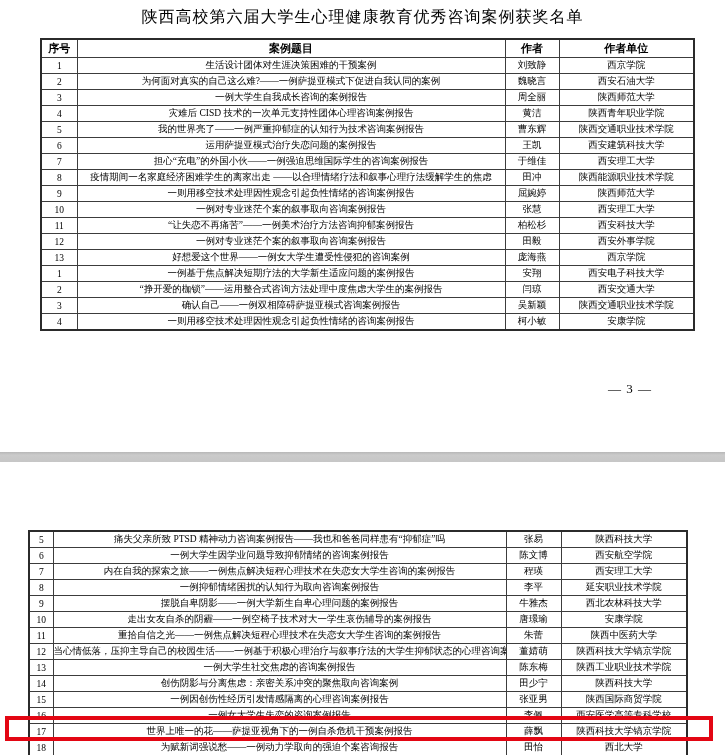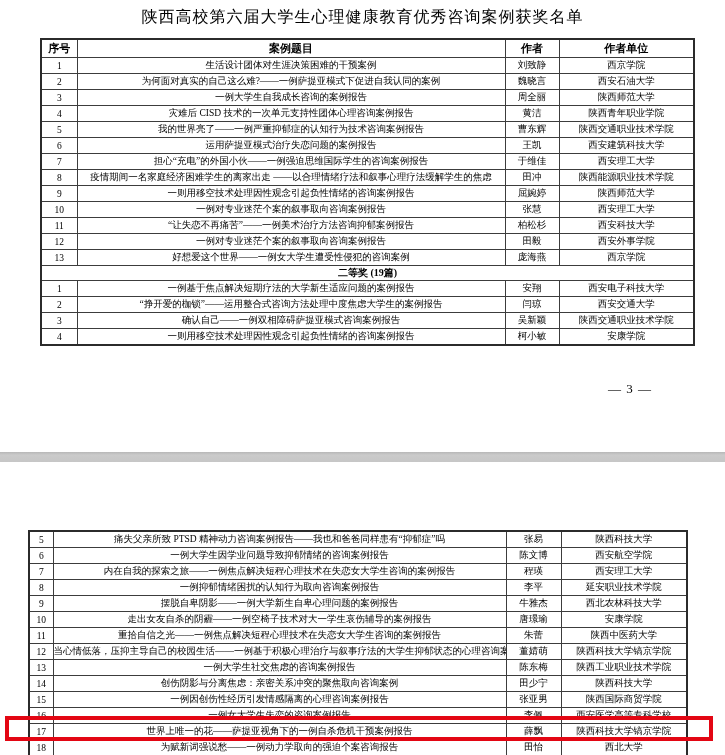--- a/index.html
+++ b/index.html
@@ -137,23 +137,20 @@
         <td>一例对专业迷茫个案的叙事取向咨询案例报告</td>
         <td>田毅</td>
         <td>西安外事学院</td>
       </tr>
       <tr>
         <td>13</td>
         <td>好想爱这个世界——一例女大学生遭受性侵犯的咨询案例</td>
         <td>庞海燕</td>
         <td>西京学院</td>
       </tr>
-      <tr class="section-row">
-        <td colspan="4">二等奖 (19篇)</td>
-      </tr>
       <tr>
         <td>1</td>
         <td>一例基于焦点解决短期疗法的大学新生适应问题的案例报告</td>
         <td>安翔</td>
         <td>西安电子科技大学</td>
       </tr>
       <tr>
         <td>2</td>
         <td>“挣开爱的枷锁”——运用整合式咨询方法处理中度焦虑大学生的案例报告</td>
         <td>闫琼</td>

